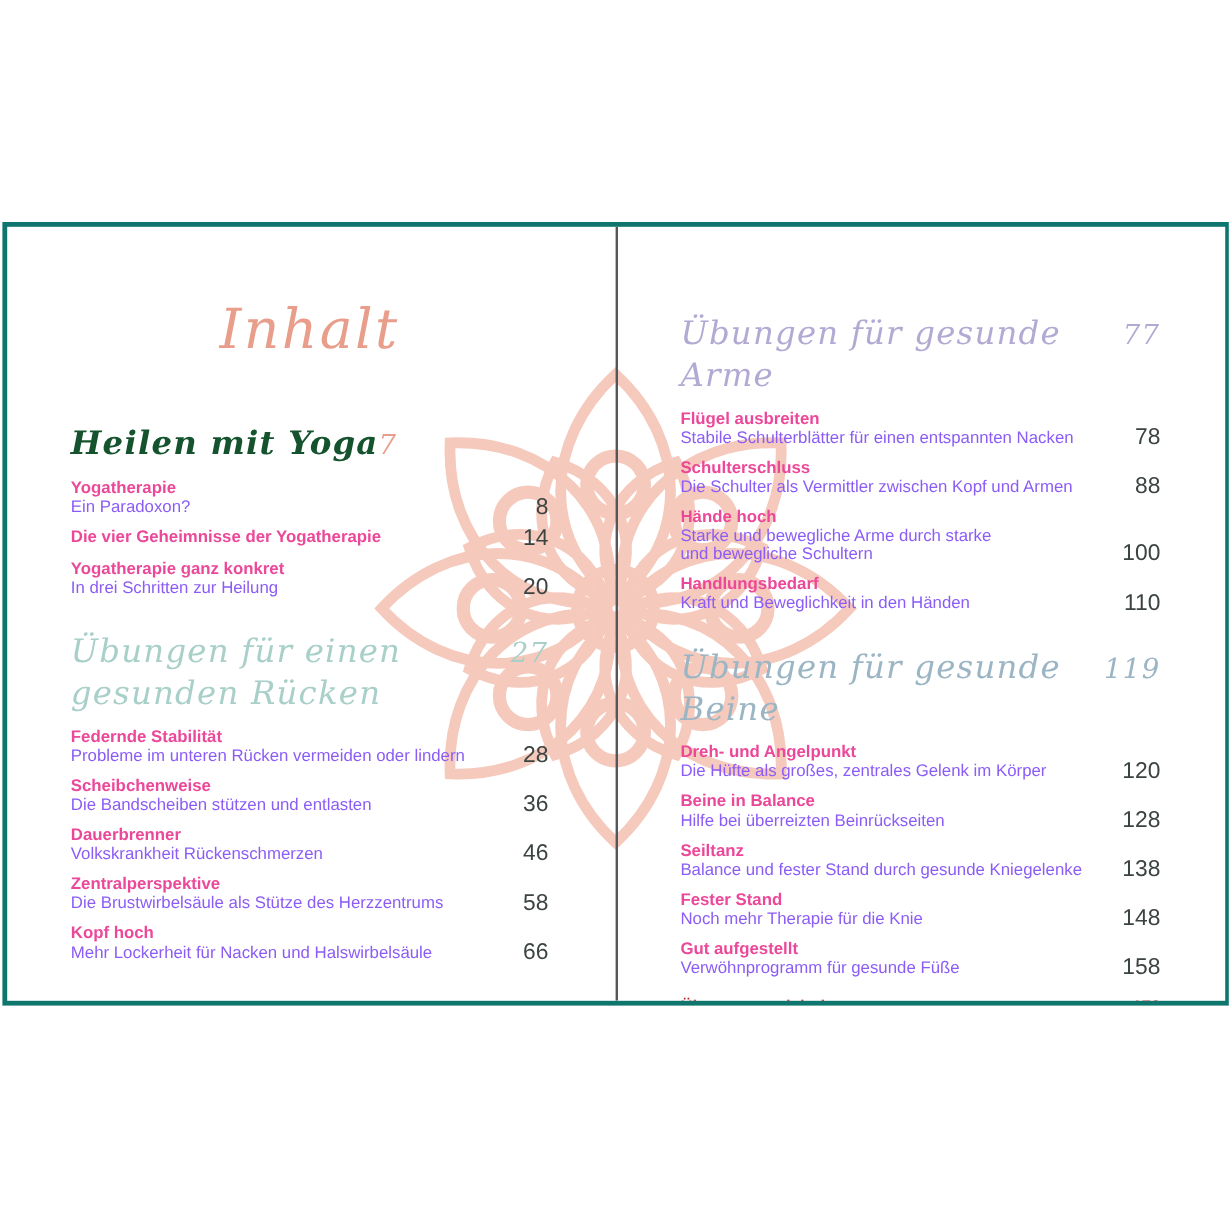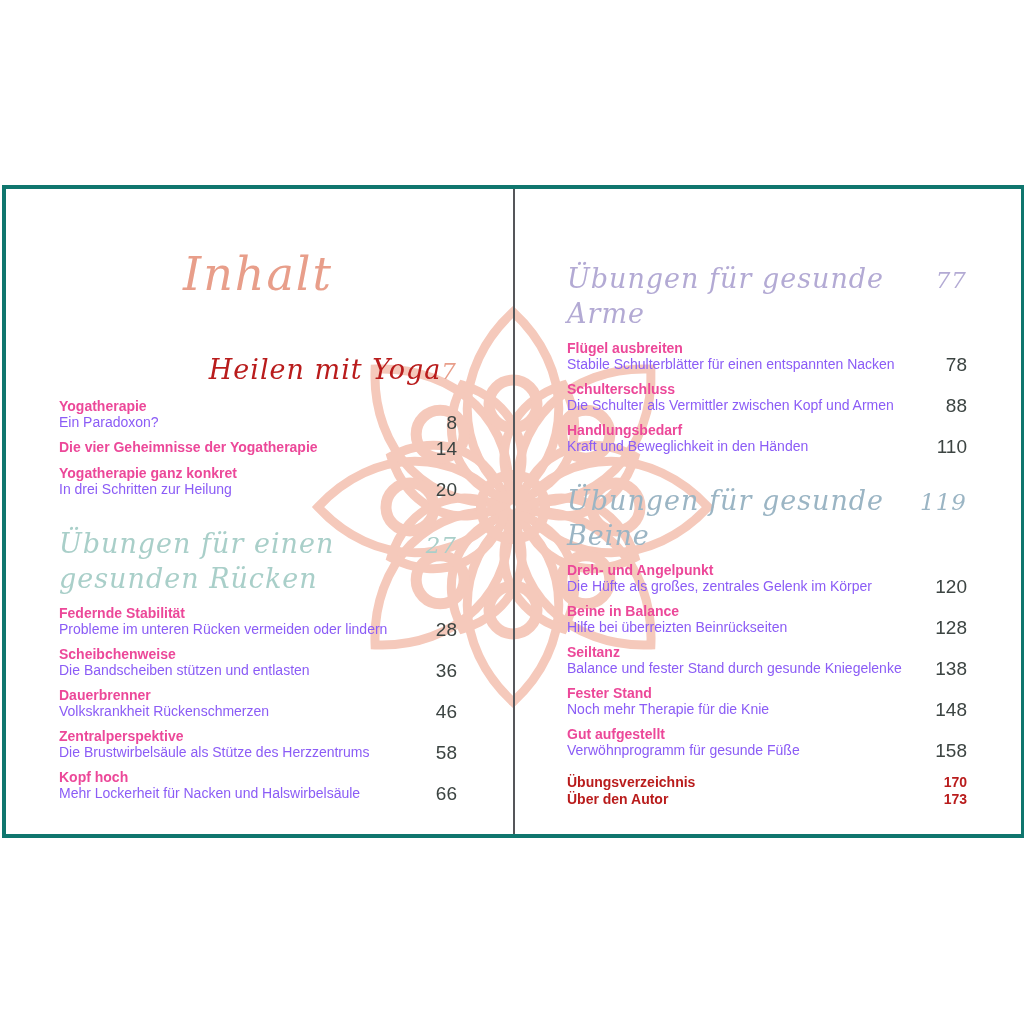--- a/index.html
+++ b/index.html
@@ -21,21 +21,21 @@
   .page{position:absolute;top:0;z-index:2;}
   .page-left{left:53px;width:398px;}
   .page-right{left:561px;width:400px;padding-top:72px;}
   .toc-title{
     margin-top:58px;margin-bottom:50px;text-align:center;
     font-family:"DejaVu Serif",serif;font-style:italic;
     font-size:46px;line-height:55px;letter-spacing:2px;
   }
   .section + .section{margin-top:29px;}
   .section-head{
-    display:flex;justify-content:flex-end;align-items:baseline;
+    display:flex;justify-content:flex-start;align-items:baseline;
     font-family:"DejaVu Serif",serif;font-style:italic;
     font-size:27px;line-height:35px;margin-bottom:10px;letter-spacing:1px;
   }
   .section-page{font-size:23px;}
   .entry{display:flex;align-items:flex-end;margin-bottom:10px;}
   .entry-text{flex:1;}
   .entry-title{font-size:14px;line-height:15px;font-weight:bold;color:#ec4899;padding-bottom:1px;}
   .entry-sub{font-size:14px;line-height:15px;color:#8b5cf6;}
   .entry-page{font-size:19px;line-height:15px;color:#3c4442;margin-left:12px;white-space:nowrap;}
   .backmatter{margin-top:16px;}
@@ -82,21 +82,21 @@
     </g>
   </svg>
 
   <div class="spine"></div>
 
   <div class="page page-left">
     <div class="toc-title" style="color:#e89e8a">Inhalt</div>
     <div>
         <div class="section">
           <div class="section-head">
-            <span class="section-title" style="color: #b91c1c;">Heilen mit Yoga</span>
+            <span class="section-title" style="color: #14532d; font-weight: bold;">Heilen mit Yoga</span>
             <span class="section-page" style="color: rgb(232, 158, 138);">7</span>
           </div>
           <div class="entry">
             <div class="entry-text">
               <div class="entry-title">Yogatherapie</div>
               <div class="entry-sub">Ein Paradoxon?</div>
             </div>
             <div class="entry-page">8</div>
           </div>
           <div class="entry">
@@ -170,20 +170,28 @@
               <div class="entry-sub">Stabile Schulterblätter für einen entspannten Nacken</div>
             </div>
             <div class="entry-page">78</div>
           </div>
           <div class="entry">
             <div class="entry-text">
               <div class="entry-title">Schulterschluss</div>
               <div class="entry-sub">Die Schulter als Vermittler zwischen Kopf und Armen</div>
             </div>
             <div class="entry-page">88</div>
+          </div>
+          <div class="entry">
+            <div class="entry-text">
+              <div class="entry-title">Hände hoch</div>
+              <div class="entry-sub">Starke und bewegliche Arme durch starke</div>
+              <div class="entry-sub">und bewegliche Schultern</div>
+            </div>
+            <div class="entry-page">100</div>
           </div>
           <div class="entry">
             <div class="entry-text">
               <div class="entry-title">Handlungsbedarf</div>
               <div class="entry-sub">Kraft und Beweglichkeit in den Händen</div>
             </div>
             <div class="entry-page">110</div>
           </div>
         </div>
         <div class="section">

